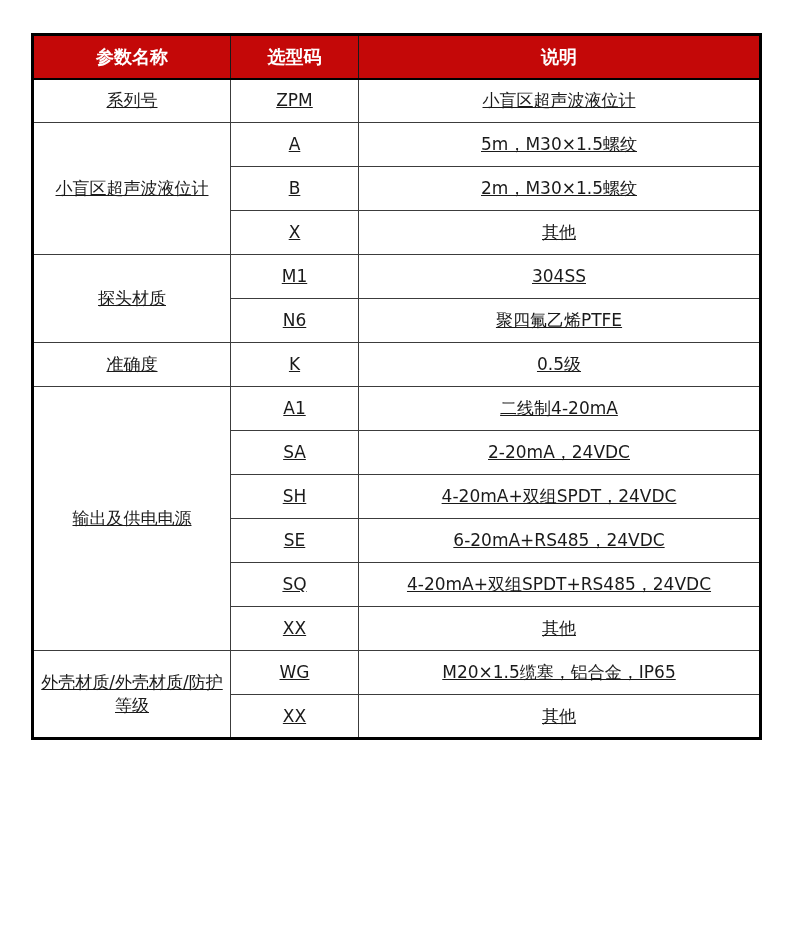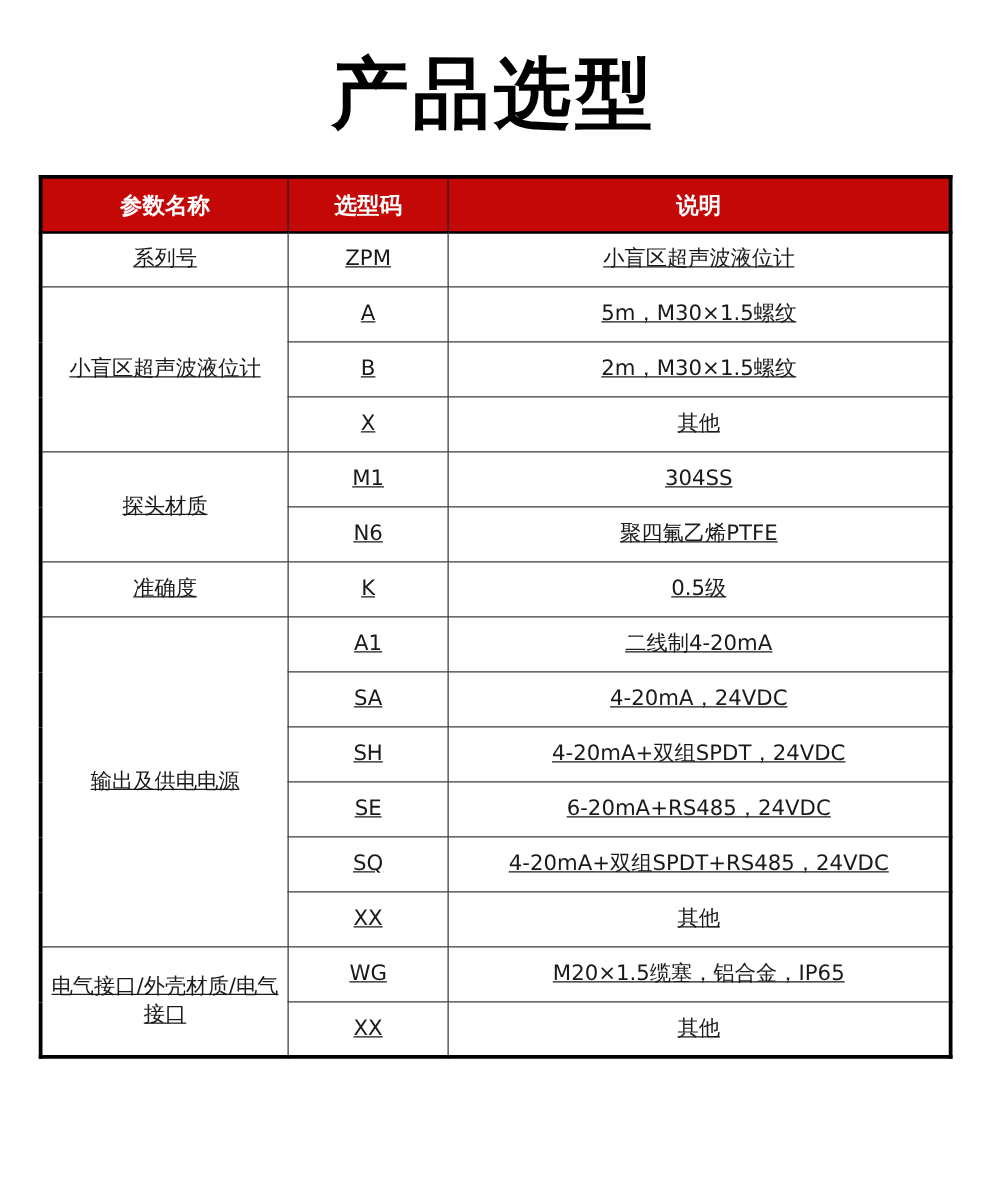--- a/index.html
+++ b/index.html
@@ -67,21 +67,20 @@
     color: var(--text);
     background: #FFFFFF;
     text-decoration: underline;
   }
 </style>
 </head>
 <body>
 
 <div class="page">
 
-  <h1 class="page-title">产品选型</h1>
 
   <table class="selection-table">
     <colgroup>
       <col class="c-param">
       <col class="c-code">
       <col class="c-desc">
     </colgroup>
     <thead>
       <tr>
         <th>参数名称</th>
@@ -122,40 +121,40 @@
           <td>K</td>
           <td>0.5级</td>
         </tr>
         <tr>
           <td rowspan="6">输出及供电电源</td>
           <td>A1</td>
           <td>二线制4-20mA</td>
         </tr>
         <tr>
           <td>SA</td>
-          <td>4-20mA，24VDC</td>
+          <td>2-20mA，24VDC</td>
         </tr>
         <tr>
           <td>SH</td>
           <td>4-20mA+双组SPDT，24VDC</td>
         </tr>
         <tr>
           <td>SE</td>
           <td>6-20mA+RS485，24VDC</td>
         </tr>
         <tr>
           <td>SQ</td>
           <td>4-20mA+双组SPDT+RS485，24VDC</td>
         </tr>
         <tr>
           <td>XX</td>
           <td>其他</td>
         </tr>
         <tr>
-          <td rowspan="2">电气接口/外壳材质/电气接口</td>
+          <td rowspan="2">外壳材质/外壳材质/防护等级</td>
           <td>WG</td>
           <td>M20×1.5缆塞，铝合金，IP65</td>
         </tr>
         <tr>
           <td>XX</td>
           <td>其他</td>
         </tr>
       </tbody>
   </table>
 

